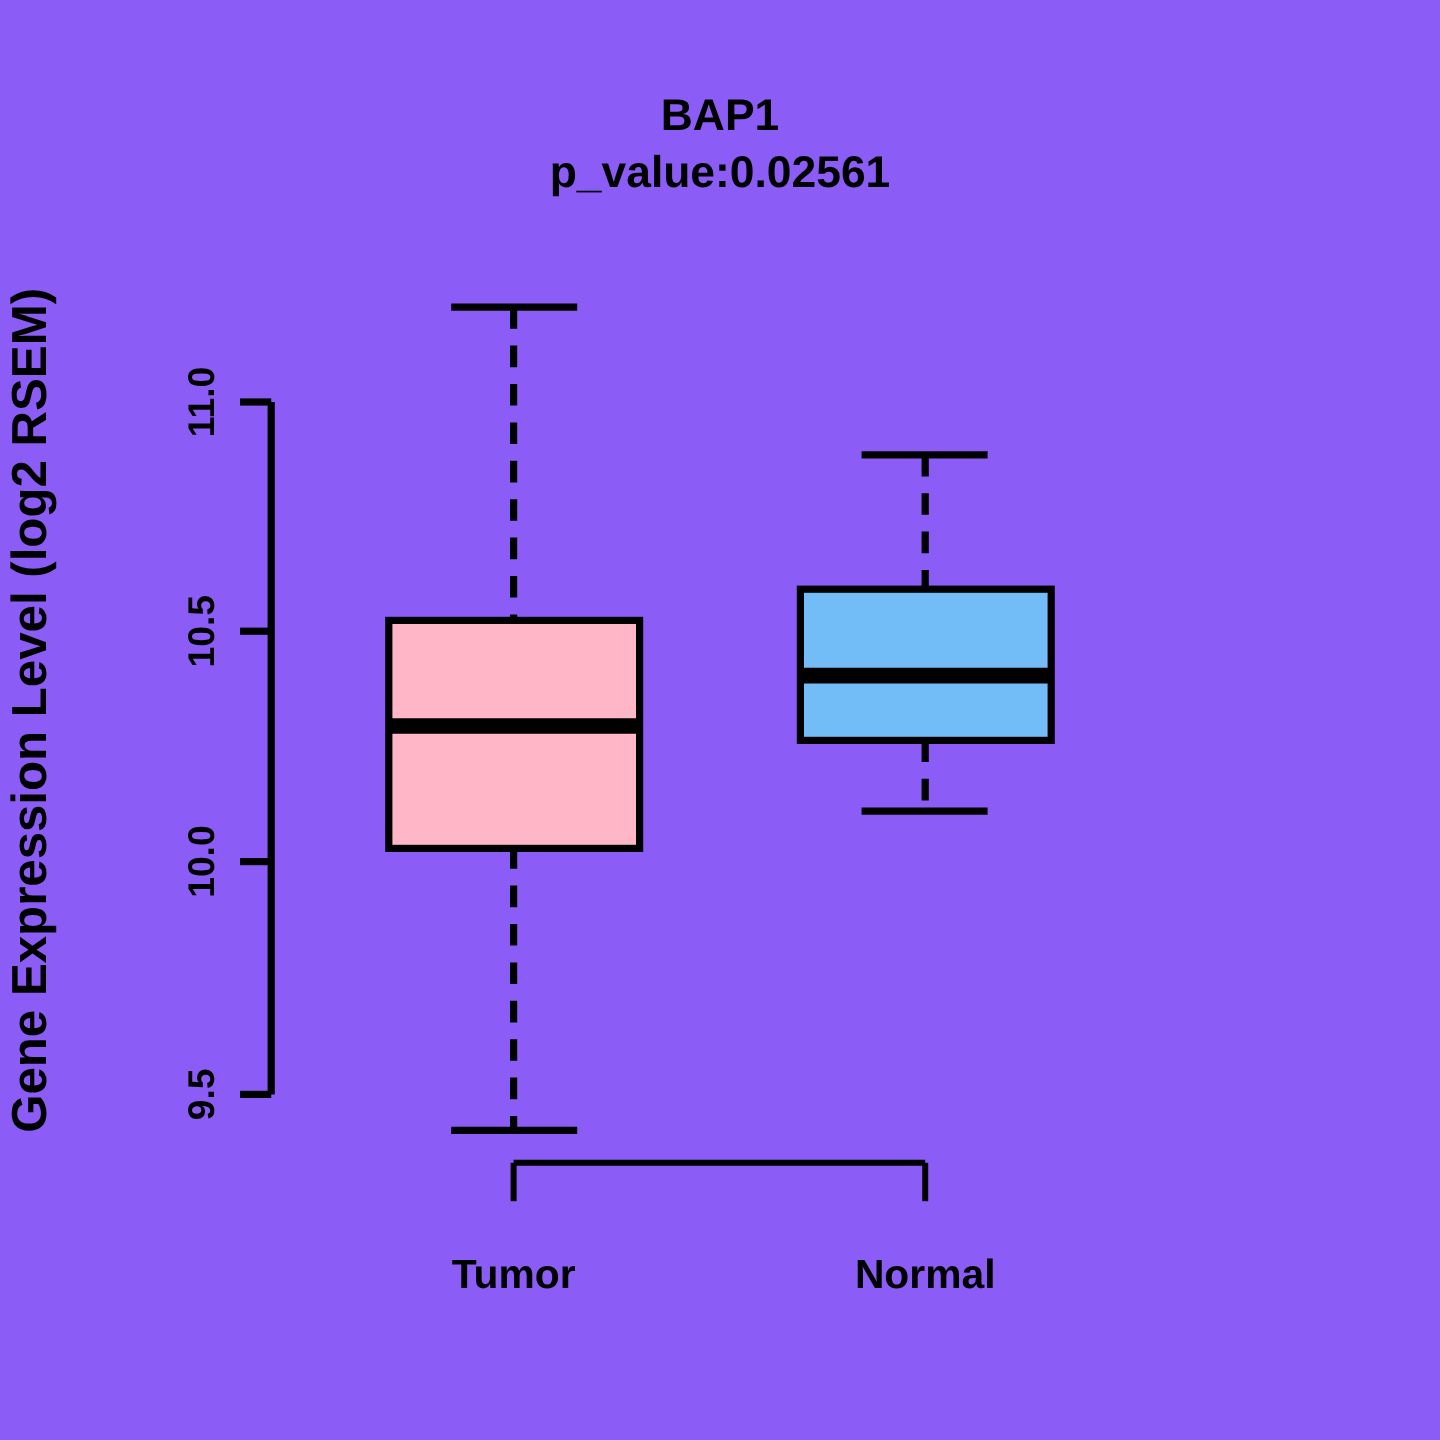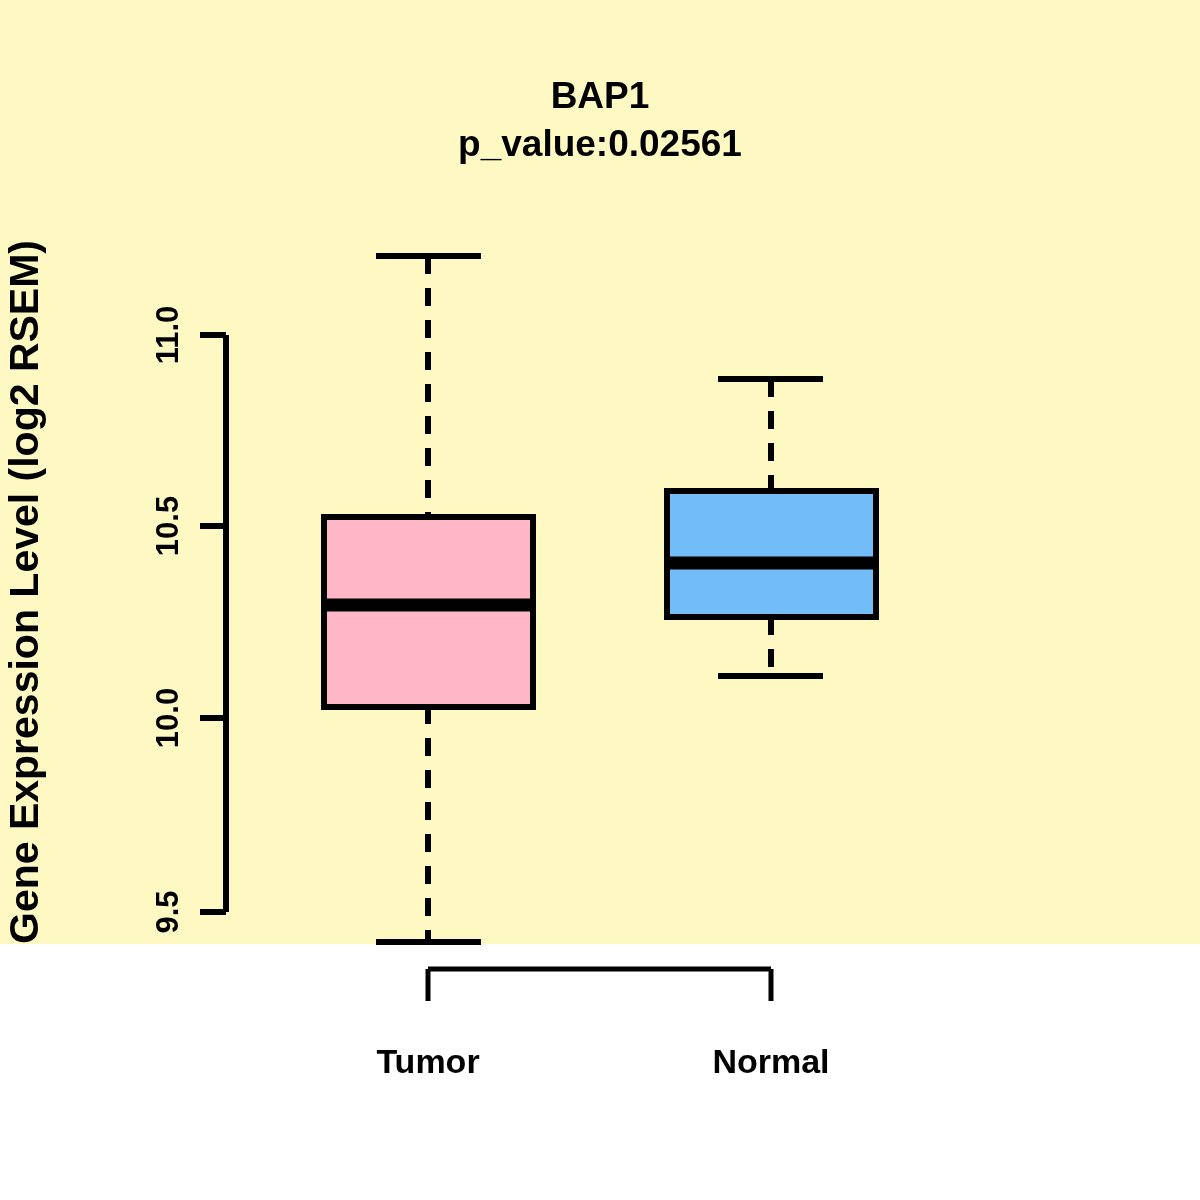--- a/index.html
+++ b/index.html
@@ -10,22 +10,22 @@
   body {
     width: 1200px;
     height: 1200px;
     font-family: "Liberation Sans", sans-serif;
     color: #000000;
     overflow: hidden;
   }
   #plot-root {
     position: relative;
     width: 1200px;
-    height: 944px;
-    background: #fef9c3;
+    height: 1200px;
+    background: #8b5cf6;
   }
   svg.plot-canvas {
     position: absolute;
     top: 0;
     left: 0;
     width: 1200px;
     height: 1200px;
     display: block;
   }
   text {

